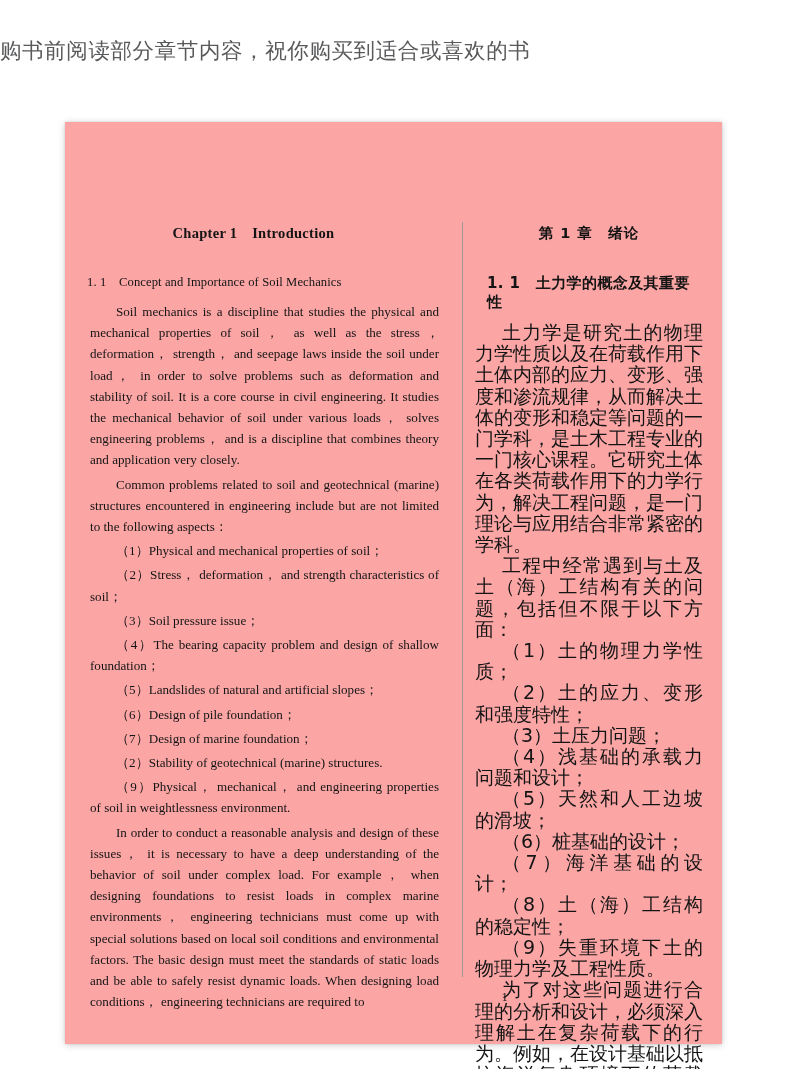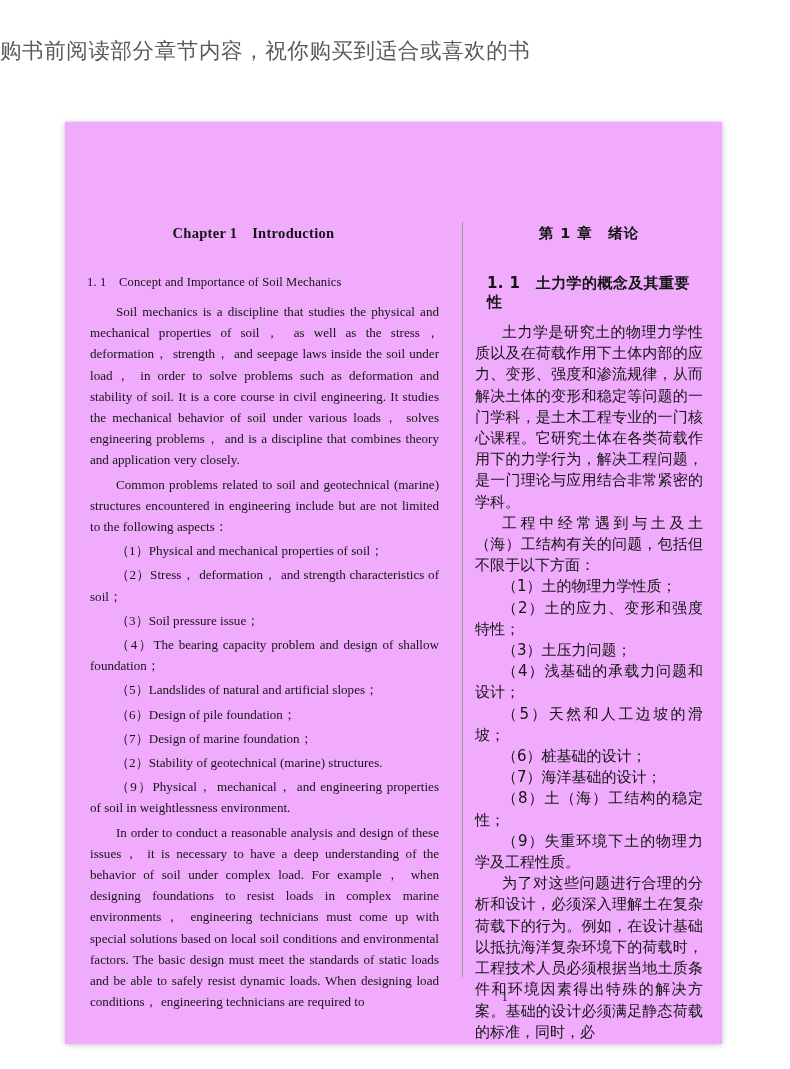--- a/index.html
+++ b/index.html
@@ -35,21 +35,21 @@
     font-weight: 400;
   }
 
   
   .page-sheet {
     position: absolute;
     left: 65px;
     top: 122px;
     width: 657px;
     height: 922px;
-    background: #f0abfc;
+    background: #fca5a5;
     box-shadow: 0 1px 7px rgba(0,0,0,0.20), 0 0 2px rgba(0,0,0,0.10);
   }
 
   .columns {
     position: absolute;
     left: 0;
     top: 0;
     width: 657px;
     height: 922px;
   }
@@ -115,21 +115,21 @@
   }
   .section-head-zh {
     font-family: "DejaVu Sans", "Liberation Sans", sans-serif;
     font-size: 15px;
     font-weight: bold;
     margin: 0 0 10px 12px;
     letter-spacing: 0.4px;
   }
   .para-zh {
     font-family: "DejaVu Sans", "Liberation Sans", sans-serif;
-    font-size: 15px;
+    font-size: 19px;
     line-height: 21.2px;
     margin: 0;
     text-align: justify;
     text-justify: inter-character;
     text-indent: 27px;
     word-break: break-all;
   }
 
   
   .folio {

